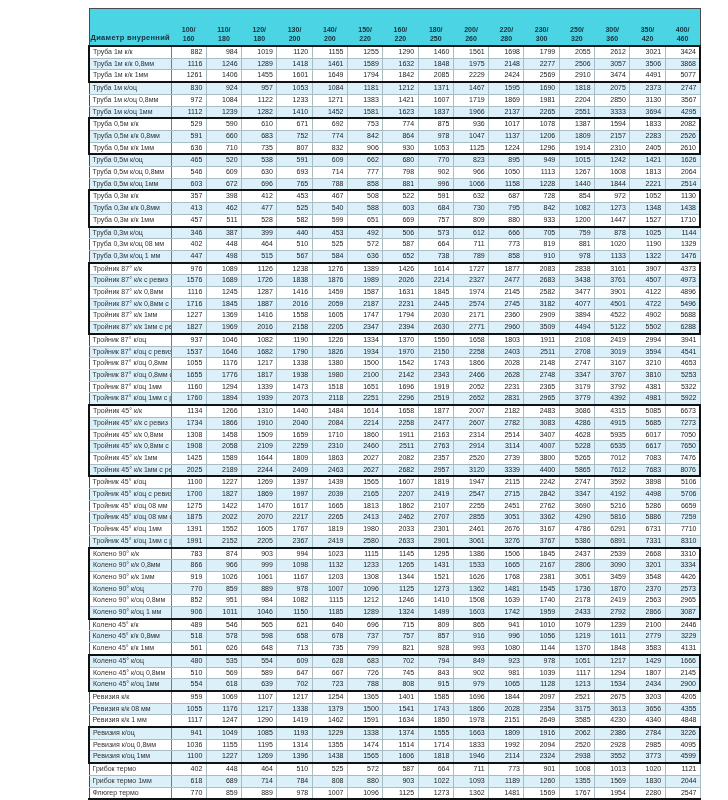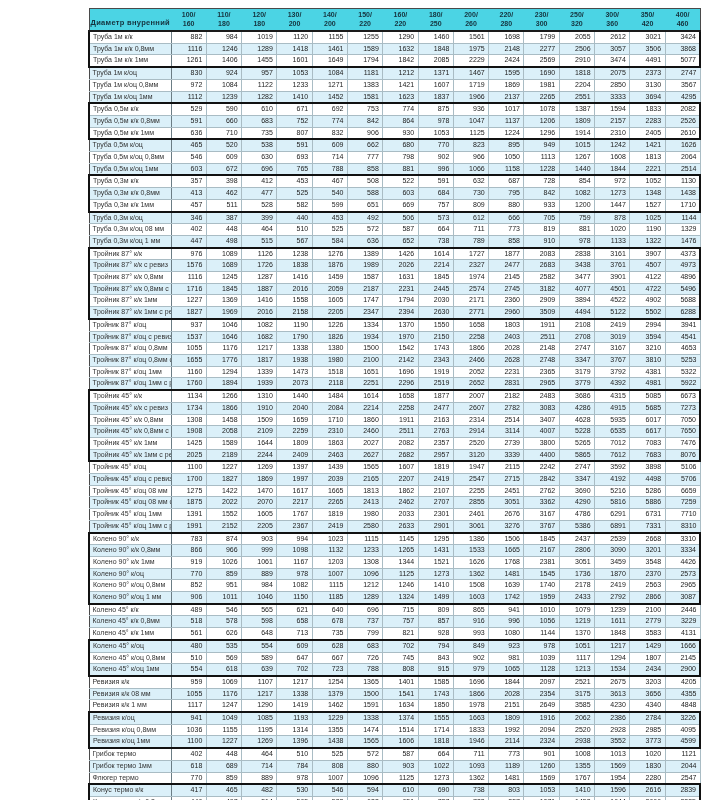--- a/index.html
+++ b/index.html
@@ -18,21 +18,21 @@
   col.c-label { width: 82px; }
   col.c-val  { width: 35.3px; }
   thead th {
     background: #4BD4E4;
     font-size: 7px;
     font-weight: bold;
     color: #15323d;
     text-align: center;
     white-space: pre-line;
     line-height: 8.5px;
-    padding: 2px 0 2px 0;
+    padding: 17px 0 2px 0;
     border: none;
     border-bottom: 2px solid #1a1a1a;
     margin-left: 12px;
   }
   thead th.lbl-h {
     vertical-align: bottom;
     font-size: 7.5px;
     padding-bottom: 3px;
     letter-spacing: 0.3px;
   }

